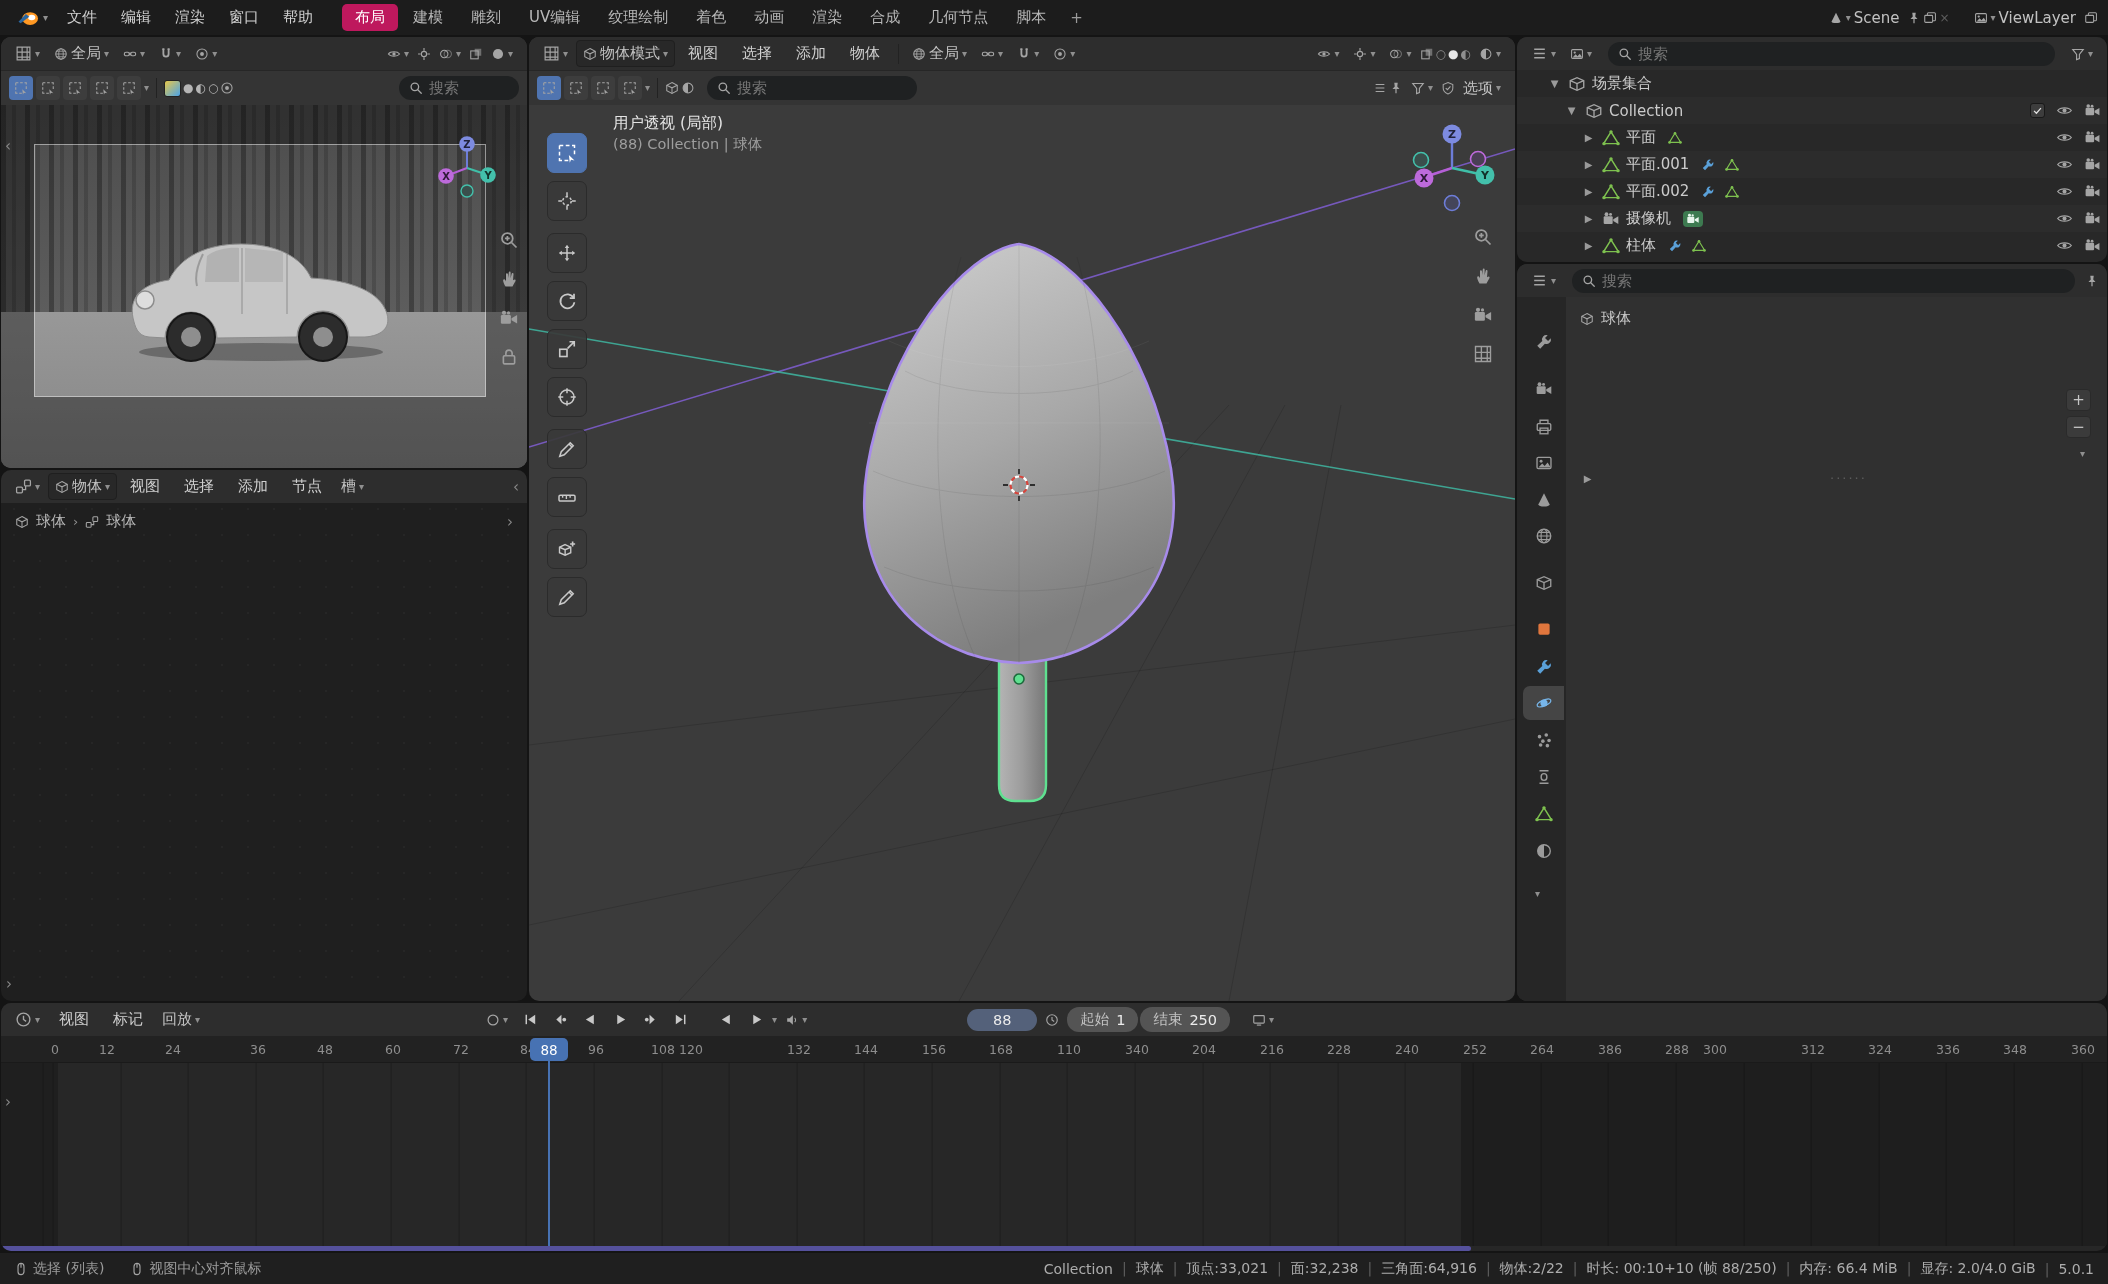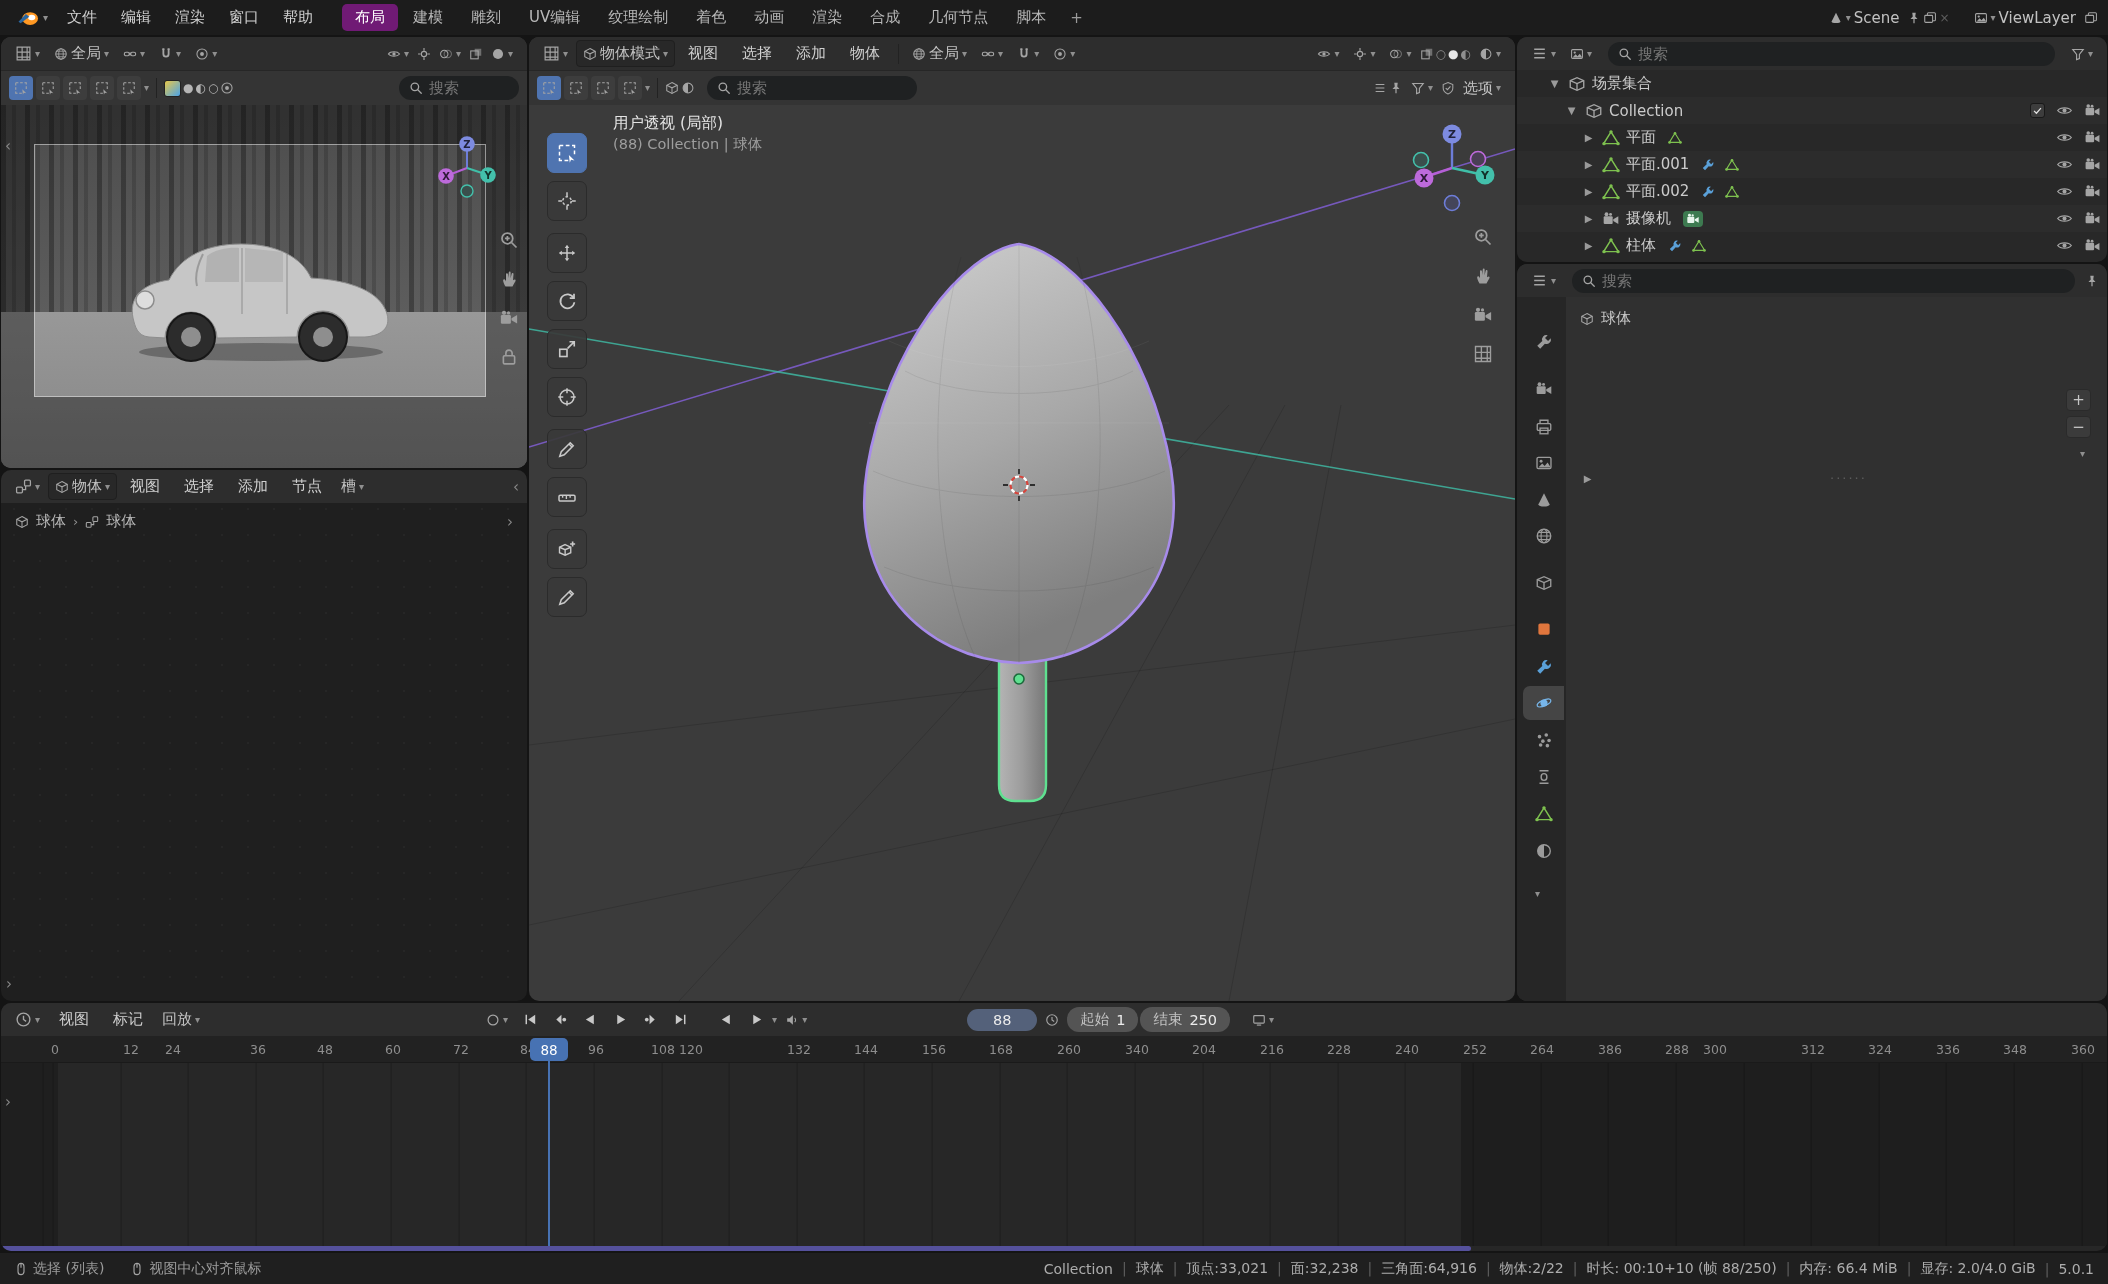--- a/index.html
+++ b/index.html
@@ -19,21 +19,21 @@
 .sfield{display:flex;align-items:center;gap:6px;background:#1f2122;border-radius:13px;padding:3px 10px}
 .sfield input{background:none;border:none;outline:none;color:#9b9b9b;font:inherit;width:100%}
 .vdiv{width:1px;height:20px;background:#222;margin:0 5px}
 .spacer{flex:1}
 .mbtn{width:24px;height:24px;border-radius:4px;background:#3d3d3d;display:inline-flex;align-items:center;justify-content:center;margin-right:1px}
 .mbtn.active{background:#4f74b0;color:#fff}
 .edge-chev{position:absolute;color:#8a8a8a;font-size:15px;z-index:5}
 
 #topbar{position:absolute;left:0;top:0;width:2108px;height:35px;background:#1c1c1c;display:flex;align-items:center;padding:0 10px;gap:2px;z-index:10}
 .wtab{padding:4px 13px;border-radius:5px;color:#b9b9b9;white-space:nowrap}
-.wtab.active{background:#701a75;color:#fff}
+.wtab.active{background:#be185d;color:#fff}
 .wtab.add{padding:4px 9px;color:#9a9a9a}
 
 #vp-left{left:1px;top:37px;width:526px;height:431px;background:#3b3b3b;display:flex;flex-direction:column}
 #node-ed{left:1px;top:470px;width:526px;height:531px;background:#1f1f1f}
 #vp-main{left:529px;top:37px;width:986px;height:964px;background:#3b3b3b}
 #outliner{left:1517px;top:37px;width:590px;height:225px;background:#282828}
 #props{left:1517px;top:264px;width:590px;height:737px;background:#303030}
 #timeline{left:1px;top:1003px;width:2106px;height:248px;background:#272727}
 #status{position:absolute;left:0;top:1253px;width:2108px;height:31px;background:#1f1f1f;display:flex;align-items:center;padding:0 14px;color:#9c9c9c;font-size:14px;gap:8px}
 
@@ -1454,35 +1454,35 @@
         <span class="ic sm">
             <svg viewBox="0 0 16 16">
               <use href="#s-screen"></use>
             </svg>
           </span>
         <span class="chev">▾</span>
       </div>
     </div>
     <div class="ruler">
       <span class="tick" style="left:32px">0</span>
-      <span class="tick" style="left:108px">12</span>
+      <span class="tick" style="left:84px">12</span>
       <span class="tick" style="left:150px">24</span>
       <span class="tick" style="left:235px">36</span>
       <span class="tick" style="left:302px">48</span>
       <span class="tick" style="left:370px">60</span>
       <span class="tick" style="left:438px">72</span>
       <span class="tick" style="left:505px">84</span>
       <span class="tick" style="left:573px">96</span>
       <span class="tick" style="left:640px">108</span>
       <span class="tick" style="left:668px">120</span>
       <span class="tick" style="left:776px">132</span>
       <span class="tick" style="left:843px">144</span>
       <span class="tick" style="left:911px">156</span>
       <span class="tick" style="left:978px">168</span>
-      <span class="tick" style="left:1046px">260</span>
+      <span class="tick" style="left:1046px">110</span>
       <span class="tick" style="left:1114px">340</span>
       <span class="tick" style="left:1181px">204</span>
       <span class="tick" style="left:1249px">216</span>
       <span class="tick" style="left:1316px">228</span>
       <span class="tick" style="left:1384px">240</span>
       <span class="tick" style="left:1452px">252</span>
       <span class="tick" style="left:1519px">264</span>
       <span class="tick" style="left:1587px">386</span>
       <span class="tick" style="left:1654px">288</span>
       <span class="tick" style="left:1692px">300</span>

